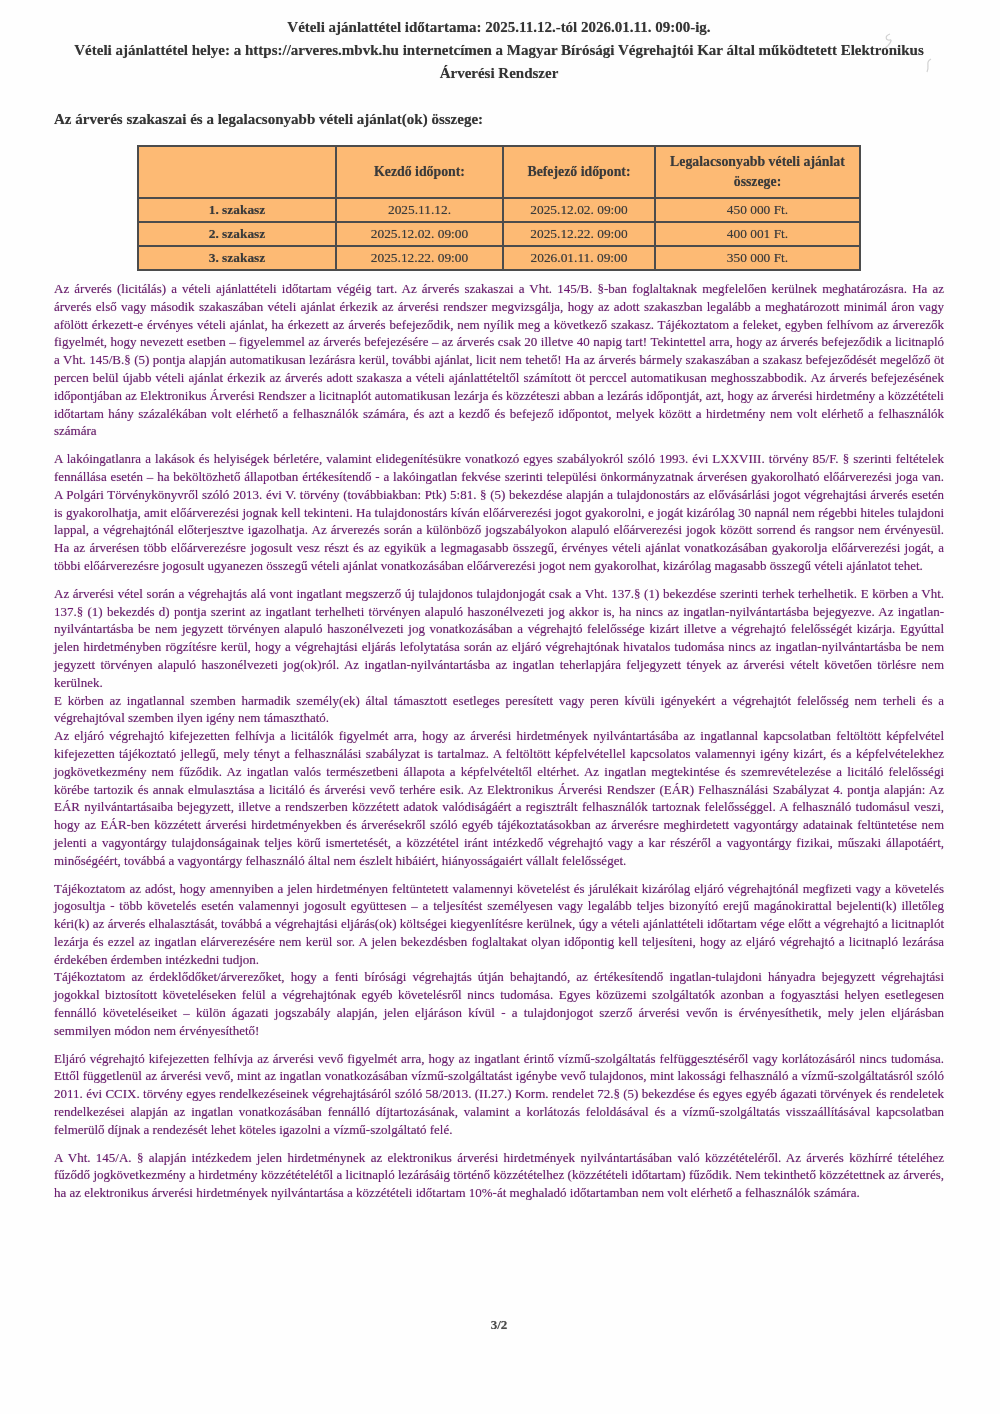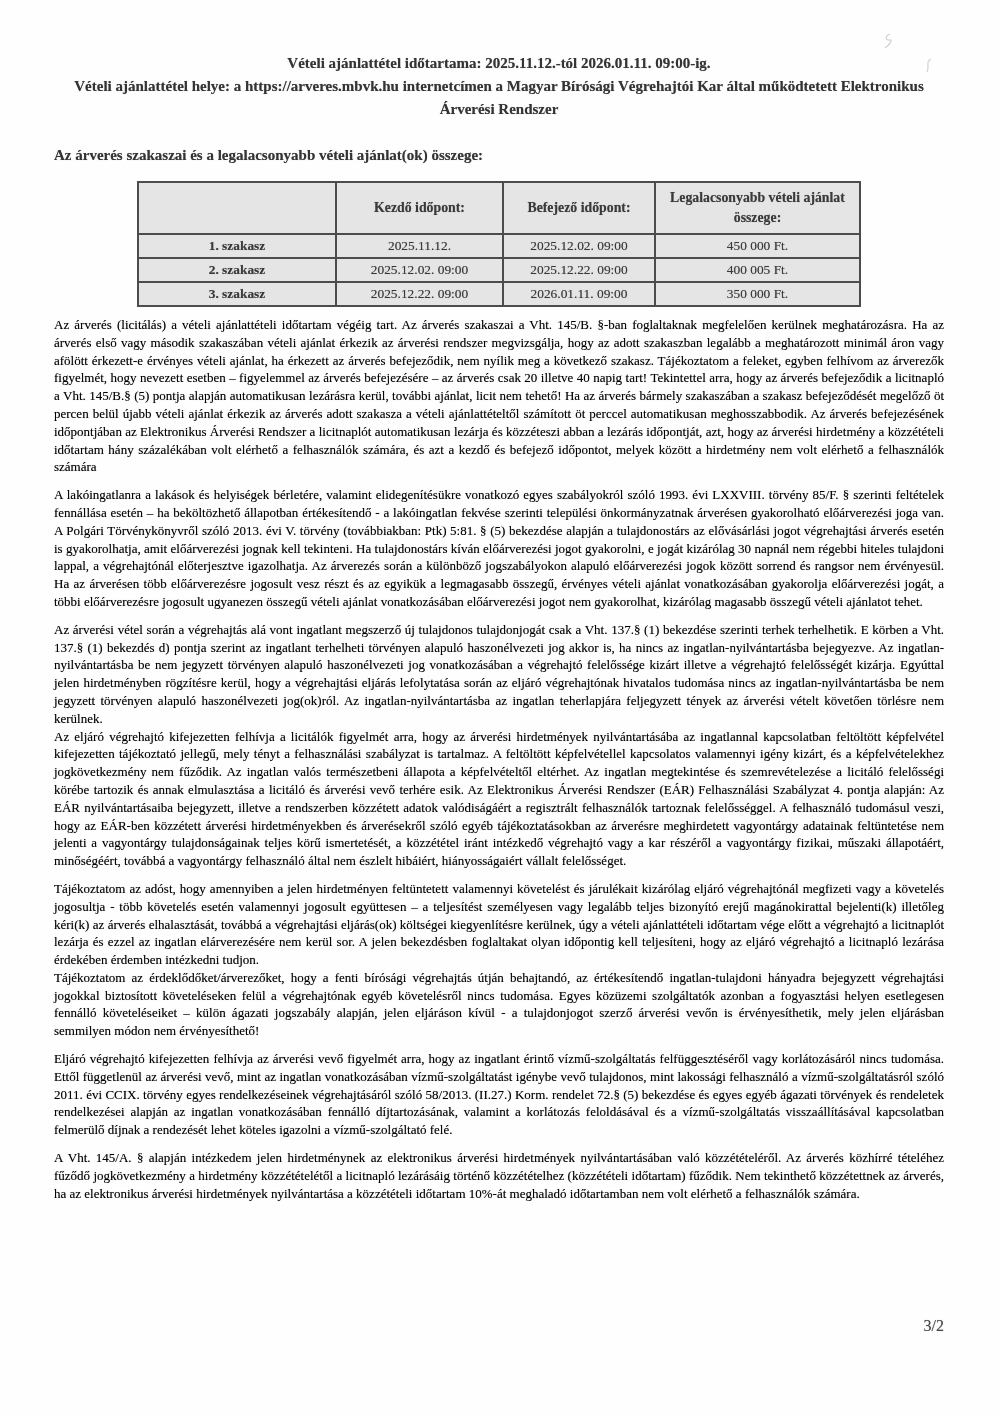--- a/index.html
+++ b/index.html
@@ -5,21 +5,21 @@
   html, body { margin: 0; padding: 0; background: #ffffff; }
   .page {
     position: relative;
     width: 1000px;
     height: 1414px;
     margin: 0 auto;
     background: #fefefe;
     font-family: "Liberation Serif", serif;
     color: #3d3d3d;
     box-sizing: border-box;
-    padding: 52px 56px 0 54px;
+    padding: 16px 56px 0 54px;
     overflow: hidden;
     text-shadow: 0 0 0.7px rgba(70,70,70,0.55);
     filter: blur(0.2px);
   }
   .head-line {
     font-weight: bold;
     font-size: 15px;
     line-height: 23px;
     margin: 0 auto;
     max-width: 885px;
@@ -30,21 +30,21 @@
     font-weight: bold;
     font-size: 15px;
     margin: 26px 0 17px 0;
     color: #343434;
   }
   table.stages {
     border-collapse: collapse;
     margin: 0 auto;
     table-layout: fixed;
     width: 722px;
-    background: #e5e5e5;
+    background: #fdba74;
   }
   table.stages col.c1 { width: 198px; }
   table.stages col.c2 { width: 167px; }
   table.stages col.c3 { width: 152px; }
   table.stages col.c4 { width: 205px; }
   table.stages th, table.stages td {
     border: 2px solid #4c4c4c;
     text-align: center;
     vertical-align: middle;
     padding: 1px 6px;
@@ -59,46 +59,45 @@
   table.stages td {
     font-size: 13.4px;
     height: 20px;
   }
   table.stages td.stage-label { font-weight: bold; border-radius: 6px; }
   .body-text {
     margin-top: 9px;
     font-size: 13px;
     line-height: 17.8px;
     text-align: justify;
-    color: #000000;
+    color: #701a75;
   }
   .body-text p { margin: 0; }
   .body-text p.gap { margin-top: 10px; }
   .footer-block {
     position: absolute;
     left: 54px;
     right: 56px;
     top: 1320px;
     text-align: center;
   }
   .notice {
     font-weight: bold;
     font-size: 15.5px;
     text-decoration: underline;
     text-decoration-thickness: 2px;
     text-underline-offset: 2px;
     margin: 0;
     color: #303030;
   }
   .pagenum {
-    font-size: 16px;
-    font-weight: normal;
+    font-size: 13px;
+    font-weight: bold;
     margin-top: -3px;
     color: #4a4a4a;
-    text-align: right;
   }
   .scan-artifact { position: absolute; opacity: 0.45; }
   .scan-artifact svg { display: block; }
 </style>
 </head>
 <body>
 
 <div class="page">
 
   <span class="scan-artifact" style="left:880px; top:32px;">
@@ -138,35 +137,36 @@
       <tr>
         <td class="stage-label">1. szakasz</td>
         <td>2025.11.12.</td>
         <td>2025.12.02. 09:00</td>
         <td>450 000 Ft.</td>
       </tr>
       <tr>
         <td class="stage-label">2. szakasz</td>
         <td>2025.12.02. 09:00</td>
         <td>2025.12.22. 09:00</td>
-        <td>400 005 Ft.</td>
+        <td>400 001 Ft.</td>
       </tr>
       <tr>
         <td class="stage-label">3. szakasz</td>
         <td>2025.12.22. 09:00</td>
         <td>2026.01.11. 09:00</td>
         <td>350 000 Ft.</td>
       </tr>
     </tbody>
   </table>
 
   <div class="body-text">
     <p>Az árverés (licitálás) a vételi ajánlattételi időtartam végéig tart. Az árverés szakaszai a Vht. 145/B. §-ban foglaltaknak megfelelően kerülnek meghatározásra. Ha az árverés első vagy második szakaszában vételi ajánlat érkezik az árverési rendszer megvizsgálja, hogy az adott szakaszban legalább a meghatározott minimál áron vagy afölött érkezett-e érvényes vételi ajánlat, ha érkezett az árverés befejeződik, nem nyílik meg a következő szakasz. Tájékoztatom a feleket, egyben felhívom az árverezők figyelmét, hogy nevezett esetben – figyelemmel az árverés befejezésére – az árverés csak 20 illetve 40 napig tart! Tekintettel arra, hogy az árverés befejeződik a licitnapló a Vht. 145/B.§ (5) pontja alapján automatikusan lezárásra kerül, további ajánlat, licit nem tehető! Ha az árverés bármely szakaszában a szakasz befejeződését megelőző öt percen belül újabb vételi ajánlat érkezik az árverés adott szakasza a vételi ajánlattételtől számított öt perccel automatikusan meghosszabbodik. Az árverés befejezésének időpontjában az Elektronikus Árverési Rendszer a licitnaplót automatikusan lezárja és közzéteszi abban a lezárás időpontját, azt, hogy az árverési hirdetmény a közzétételi időtartam hány százalékában volt elérhető a felhasználók számára, és azt a kezdő és befejező időpontot, melyek között a hirdetmény nem volt elérhető a felhasználók számára</p>
     <p class="gap">A lakóingatlanra a lakások és helyiségek bérletére, valamint elidegenítésükre vonatkozó egyes szabályokról szóló 1993. évi LXXVIII. törvény 85/F. § szerinti feltételek fennállása esetén – ha beköltözhető állapotban értékesítendő - a lakóingatlan fekvése szerinti települési önkormányzatnak árverésen gyakorolható előárverezési joga van. A Polgári Törvénykönyvről szóló 2013. évi V. törvény (továbbiakban: Ptk) 5:81. § (5) bekezdése alapján a tulajdonostárs az elővásárlási jogot végrehajtási árverés esetén is gyakorolhatja, amit előárverezési jognak kell tekinteni. Ha tulajdonostárs kíván előárverezési jogot gyakorolni, e jogát kizárólag 30 napnál nem régebbi hiteles tulajdoni lappal, a végrehajtónál előterjesztve igazolhatja. Az árverezés során a különböző jogszabályokon alapuló előárverezési jogok között sorrend és rangsor nem érvényesül. Ha az árverésen több előárverezésre jogosult vesz részt és az egyikük a legmagasabb összegű, érvényes vételi ajánlat vonatkozásában gyakorolja előárverezési jogát, a többi előárverezésre jogosult ugyanezen összegű vételi ajánlat vonatkozásában előárverezési jogot nem gyakorolhat, kizárólag magasabb összegű vételi ajánlatot tehet.</p>
     <p class="gap">Az árverési vétel során a végrehajtás alá vont ingatlant megszerző új tulajdonos tulajdonjogát csak a Vht. 137.§ (1) bekezdése szerinti terhek terhelhetik. E körben a Vht. 137.§ (1) bekezdés d) pontja szerint az ingatlant terhelheti törvényen alapuló haszonélvezeti jog akkor is, ha nincs az ingatlan-nyilvántartásba bejegyezve. Az ingatlan-nyilvántartásba be nem jegyzett törvényen alapuló haszonélvezeti jog vonatkozásában a végrehajtó felelőssége kizárt illetve a végrehajtó felelősségét kizárja. Egyúttal jelen hirdetményben rögzítésre kerül, hogy a végrehajtási eljárás lefolytatása során az eljáró végrehajtónak hivatalos tudomása nincs az ingatlan-nyilvántartásba be nem jegyzett törvényen alapuló haszonélvezeti jog(ok)ról. Az ingatlan-nyilvántartásba az ingatlan teherlapjára feljegyzett tények az árverési vételt követően törlésre nem kerülnek.</p>
+    <p>E körben az ingatlannal szemben harmadik személy(ek) által támasztott esetleges peresített vagy peren kívüli igényekért a végrehajtót felelősség nem terheli és a végrehajtóval szemben ilyen igény nem támasztható.</p>
     <p>Az eljáró végrehajtó kifejezetten felhívja a licitálók figyelmét arra, hogy az árverési hirdetmények nyilvántartásába az ingatlannal kapcsolatban feltöltött képfelvétel kifejezetten tájékoztató jellegű, mely tényt a felhasználási szabályzat is tartalmaz. A feltöltött képfelvétellel kapcsolatos valamennyi igény kizárt, és a képfelvételekhez jogkövetkezmény nem fűződik. Az ingatlan valós természetbeni állapota a képfelvételtől eltérhet. Az ingatlan megtekintése és szemrevételezése a licitáló felelősségi körébe tartozik és annak elmulasztása a licitáló és árverési vevő terhére esik. Az Elektronikus Árverési Rendszer (EÁR) Felhasználási Szabályzat 4. pontja alapján: Az EÁR nyilvántartásaiba bejegyzett, illetve a rendszerben közzétett adatok valódiságáért a regisztrált felhasználók tartoznak felelősséggel. A felhasználó tudomásul veszi, hogy az EÁR-ben közzétett árverési hirdetményekben és árverésekről szóló egyéb tájékoztatásokban az árverésre meghirdetett vagyontárgy adatainak feltüntetése nem jelenti a vagyontárgy tulajdonságainak teljes körű ismertetését, a közzététel iránt intézkedő végrehajtó vagy a kar részéről a vagyontárgy fizikai, műszaki állapotáért, minőségéért, továbbá a vagyontárgy felhasználó által nem észlelt hibáiért, hiányosságaiért vállalt felelősséget.</p>
     <p class="gap">Tájékoztatom az adóst, hogy amennyiben a jelen hirdetményen feltüntetett valamennyi követelést és járulékait kizárólag eljáró végrehajtónál megfizeti vagy a követelés jogosultja - több követelés esetén valamennyi jogosult együttesen – a teljesítést személyesen vagy legalább teljes bizonyító erejű magánokirattal bejelenti(k) illetőleg kéri(k) az árverés elhalasztását, továbbá a végrehajtási eljárás(ok) költségei kiegyenlítésre kerülnek, úgy a vételi ajánlattételi időtartam vége előtt a végrehajtó a licitnaplót lezárja és ezzel az ingatlan elárverezésére nem kerül sor. A jelen bekezdésben foglaltakat olyan időpontig kell teljesíteni, hogy az eljáró végrehajtó a licitnapló lezárása érdekében érdemben intézkedni tudjon.</p>
     <p>Tájékoztatom az érdeklődőket/árverezőket, hogy a fenti bírósági végrehajtás útján behajtandó, az értékesítendő ingatlan-tulajdoni hányadra bejegyzett végrehajtási jogokkal biztosított követeléseken felül a végrehajtónak egyéb követelésről nincs tudomása. Egyes közüzemi szolgáltatók azonban a fogyasztási helyen esetlegesen fennálló követeléseiket – külön ágazati jogszabály alapján, jelen eljáráson kívül - a tulajdonjogot szerző árverési vevőn is érvényesíthetik, mely jelen eljárásban semmilyen módon nem érvényesíthető!</p>
     <p class="gap">Eljáró végrehajtó kifejezetten felhívja az árverési vevő figyelmét arra, hogy az ingatlant érintő vízmű-szolgáltatás felfüggesztéséről vagy korlátozásáról nincs tudomása. Ettől függetlenül az árverési vevő, mint az ingatlan vonatkozásában vízmű-szolgáltatást igénybe vevő tulajdonos, mint lakossági felhasználó a vízmű-szolgáltatásról szóló 2011. évi CCIX. törvény egyes rendelkezéseinek végrehajtásáról szóló 58/2013. (II.27.) Korm. rendelet 72.§ (5) bekezdése és egyes egyéb ágazati törvények és rendeletek rendelkezései alapján az ingatlan vonatkozásában fennálló díjtartozásának, valamint a korlátozás feloldásával és a vízmű-szolgáltatás visszaállításával kapcsolatban felmerülő díjnak a rendezését lehet köteles igazolni a vízmű-szolgáltató felé.</p>
     <p class="gap">A Vht. 145/A. § alapján intézkedem jelen hirdetménynek az elektronikus árverési hirdetmények nyilvántartásában való közzétételéről. Az árverés közhírré tételéhez fűződő jogkövetkezmény a hirdetmény közzétételétől a licitnapló lezárásáig történő közzétételhez (közzétételi időtartam) fűződik. Nem tekinthető közzétettnek az árverés, ha az elektronikus árverési hirdetmények nyilvántartása a közzétételi időtartam 10%-át meghaladó időtartamban nem volt elérhető a felhasználók számára.</p>
   </div>
 
   <div class="footer-block">
     <div class="pagenum">3/2</div>
   </div>

